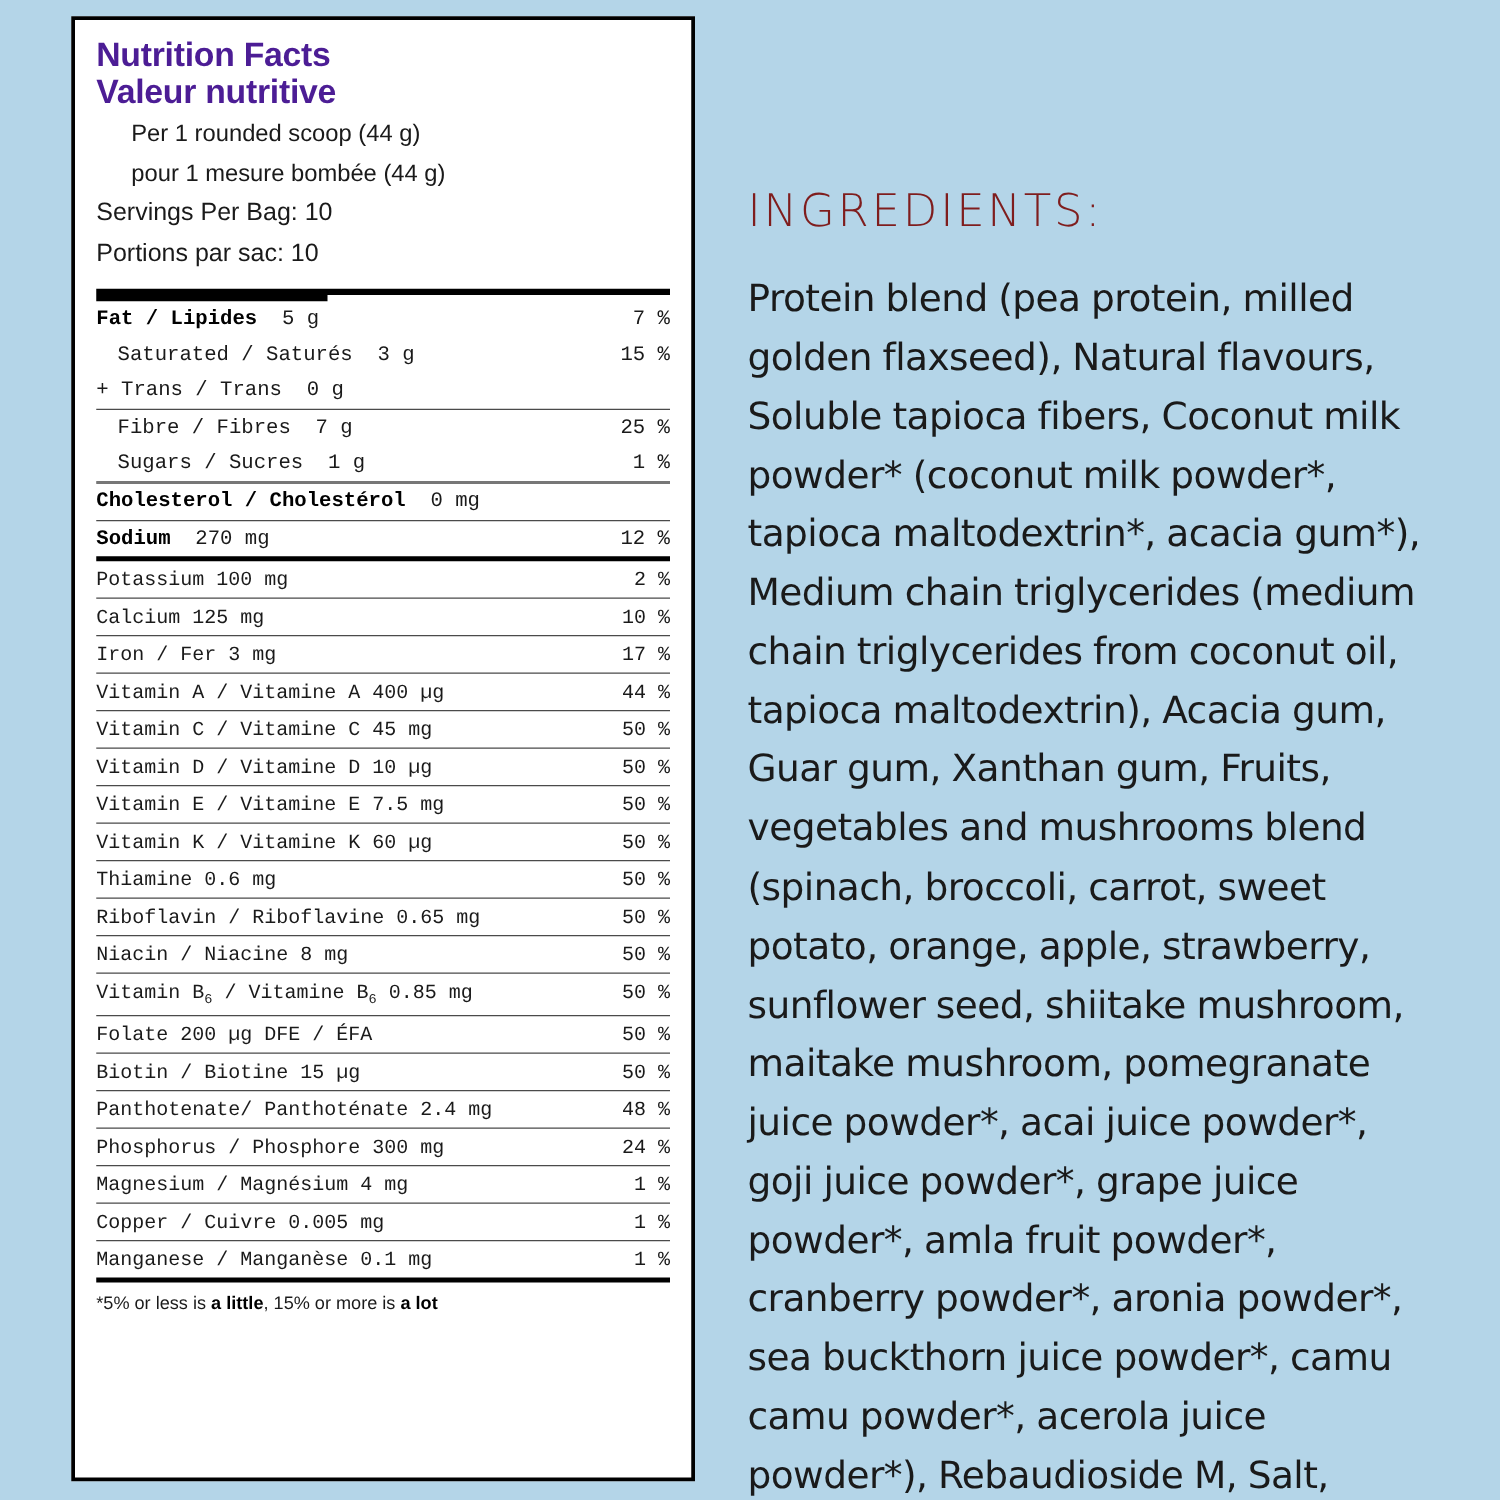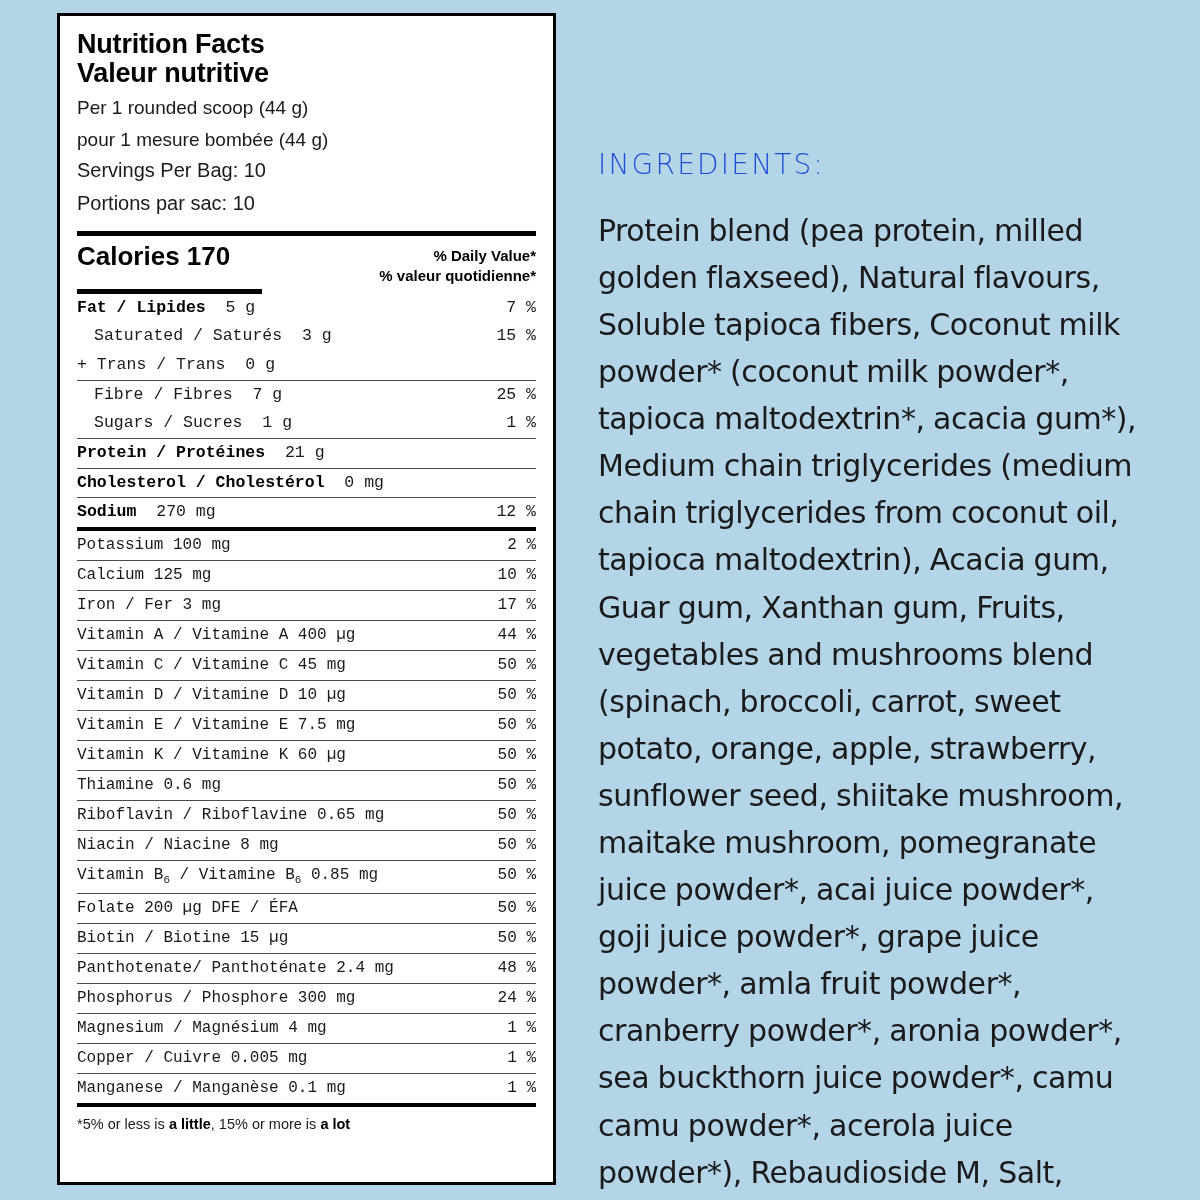--- a/index.html
+++ b/index.html
@@ -31,30 +31,31 @@
     box-sizing: border-box;
     padding: 0 17px;
   }
   .nf-inner {
     width: 100%;
   }
   .nf-title {
     font-size: 27px;
     font-weight: bold;
     line-height: 1.07;
-    color: #000000;
+    color: #4c1d95;
     letter-spacing: -0.2px;
   }
   .nf-title-1 { padding-top: 14px; }
   .nf-serving {
     font-size: 19px;
     line-height: 1.32;
     color: #1a1a1a;
     padding-top: 7px;
     font-weight: normal;
+    margin-left: 28px;
   }
   .nf-servings-small {
     font-size: 20px;
     line-height: 1.45;
     color: #1a1a1a;
     padding-top: 4px;
   }
 
   .rule-thick {
     border-bottom: 5px solid #000;
@@ -122,24 +123,24 @@
   .foot b { color: #000; }
 
   
   .ing-panel {
     position: absolute;
     left: 598px;
     top: 150px;
     width: 540px;
   }
   .ing-title {
-    font-size: 28px;
+    font-size: 36px;
     font-weight: 300;
     letter-spacing: 2.2px;
-    color: #1d4ed8;
+    color: #7f1d1d;
     font-family: "DejaVu Sans", sans-serif;
     line-height: 1.1;
   }
   .ing-body {
     font-size: 30px;
     line-height: 1.57;
     color: #1a1a1a;
     font-family: "DejaVu Sans", sans-serif;
     font-weight: 400;
     padding-top: 26px;
@@ -160,27 +161,20 @@
       <div class="nf-title">Valeur nutritive</div>
 
       <div class="nf-serving">Per 1 rounded scoop (44 g)</div>
       <div class="nf-serving">pour 1 mesure bombée (44 g)</div>
 
       <div class="nf-servings-small">Servings Per Bag: 10</div>
       <div class="nf-servings-small">Portions par sac: 10</div>
 
       <div class="rule-thick"></div>
 
-      <div class="cal-row">
-        <div class="cal-label">Calories 170</div>
-        <div class="dv-head">
-          <div>% Daily Value*</div>
-          <div>% valeur quotidienne*</div>
-        </div>
-      </div>
 
       <div class="cal-underline"></div>
 
       <div id="macros-container">
           <div class="row">
             <div class="lbl"><span class="b">Fat / Lipides</span><span>&nbsp; 5 g</span></div>
             <div class="val">7 %</div>
           </div>
           <div class="row">
             <div class="lbl indent"><span>Saturated / Saturés</span><span>&nbsp; 3 g</span></div>
@@ -193,24 +187,20 @@
           <div class="rule-thin"></div>
           <div class="row">
             <div class="lbl indent"><span>Fibre / Fibres</span><span>&nbsp; 7 g</span></div>
             <div class="val">25 %</div>
           </div>
           <div class="row">
             <div class="lbl indent"><span>Sugars / Sucres</span><span>&nbsp; 1 g</span></div>
             <div class="val">1 %</div>
           </div>
           <div class="rule-thin"></div>
-          <div class="row">
-            <div class="lbl"><span class="b">Protein / Protéines</span><span>&nbsp; 21 g</span></div>
-            <div class="val"></div>
-          </div>
           <div class="rule-thin"></div>
           <div class="row">
             <div class="lbl"><span class="b">Cholesterol / Cholestérol</span><span>&nbsp; 0 mg</span></div>
             <div class="val"></div>
           </div>
           <div class="rule-thin"></div>
           <div class="row">
             <div class="lbl"><span class="b">Sodium</span><span>&nbsp; 270 mg</span></div>
             <div class="val">12 %</div>
           </div>

